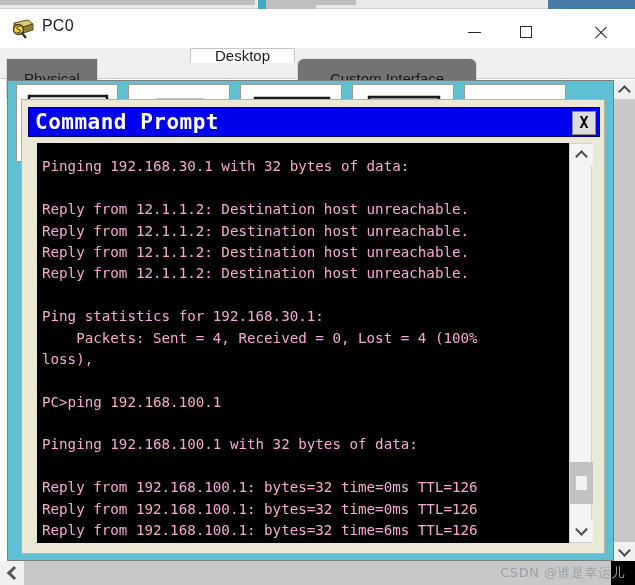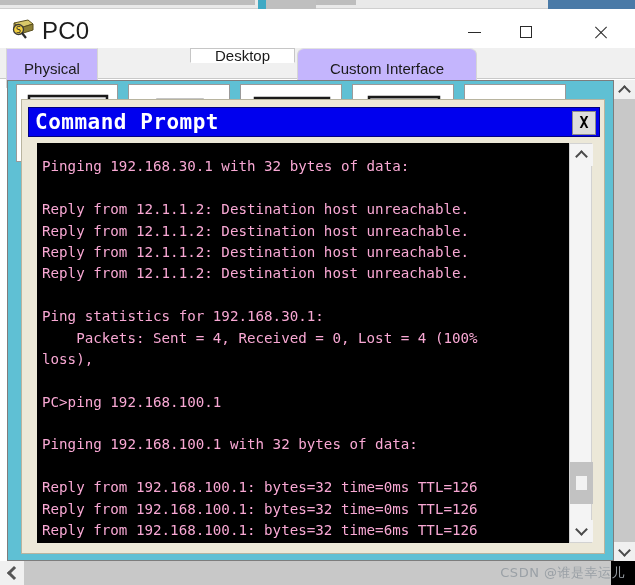--- a/index.html
+++ b/index.html
@@ -26,21 +26,21 @@
   
   .titlebar {
     position: absolute; left: 0; top: 9px; width: 635px; height: 39px;
     background: #ffffff;
   }
   .app-icon {
     position: absolute; left: 11px; top: 8px; width: 24px; height: 23px;
   }
   .title-text {
     position: absolute; left: 42px; top: 8px;
-    font-size: 24px; color: #1c1c1c; letter-spacing: .2px;
+    font-size: 16px; color: #1c1c1c; letter-spacing: .2px;
     font-family: "Liberation Sans", sans-serif;
   }
   .win-btn {
     position: absolute; top: 9px; width: 44px; height: 28px;
     display: flex; align-items: center; justify-content: center;
   }
   .win-min  { left: 452px; }
   .win-max  { left: 504px; }
   .win-close{ left: 578px; }
   .glyph-min { width: 13px; height: 1px; background: #2a2a2a; }
@@ -52,24 +52,24 @@
   }
   .glyph-close:before { transform: rotate(45deg); }
   .glyph-close:after  { transform: rotate(-45deg); }
 
   
   .tabstrip {
     position: absolute; left: 0; top: 48px; width: 635px; height: 31px;
     background: #f0f0f0; border-bottom: 1px solid #c9c9c9;
   }
   .tab {
-    position: absolute; top: 0; height: 40px;
+    position: absolute; top: 10px; height: 40px;
     display: flex; align-items: center; justify-content: center;
     font-size: 15px; color: #1a1a1a;
-    background: #c4b5fd;
+    background: #737373;
     border-left: 1px solid #d6d6d6; border-right: 1px solid #d6d6d6;
     border-top: 1px solid #e2e2e2;
   }
   .tab.active {
     background: #ffffff; top: 0; height: 15px;
     border-left: 1px solid #c6c6c6; border-right: 1px solid #c6c6c6;
     border-top: 1px solid #c6c6c6; border-bottom: 1px solid #ffffff;
     font-weight: normal;
   }
   .tab-physical { left: 6px;   width: 92px; }

